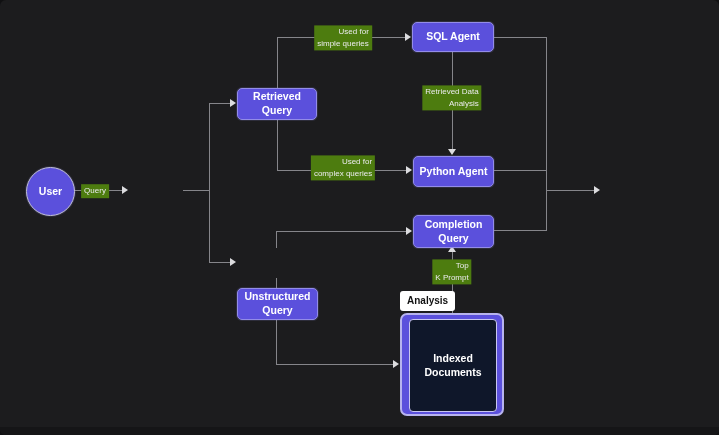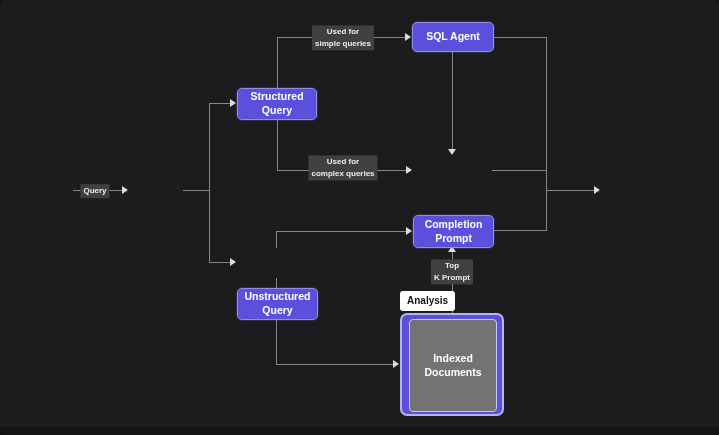--- a/index.html
+++ b/index.html
@@ -27,40 +27,40 @@
   .n-python{left:413px;top:156px;width:79px;height:29px;}
   .n-completion{left:413px;top:215px;width:79px;height:31px;}
   .n-final{left:600px;top:150px;width:86px;height:79px;border-radius:4px;border-color:#aba7d0;}
   
   .retr-container{
     position:absolute;left:400px;top:313px;width:104px;height:103px;
     background:#5b50dc;border:2px solid #b7b3ee;border-radius:7px;box-sizing:border-box;
   }
   .retr-inner{
     position:absolute;left:7px;top:4px;width:86px;height:91px;
-    background:#737373;border:1px solid #c9c6f0;border-radius:4px;
+    background:#0f172a;border:1px solid #c9c6f0;border-radius:4px;
     display:flex;align-items:center;justify-content:center;
   }
   .retr-tag{
     position:absolute;left:400px;top:291px;background:#ffffff;color:#111111;
     font-weight:700;font-size:10px;line-height:1;padding:5px 7px;border-radius:3px;
   }
   
   .ln{position:absolute;background:#85858a;}
   .h{height:1px;} .v{width:1px;}
   
   .ar{position:absolute;width:0;height:0;}
   .ar-r{border-top:4px solid transparent;border-bottom:4px solid transparent;border-left:6px solid #dcdcdf;}
   .ar-d{border-left:4px solid transparent;border-right:4px solid transparent;border-top:6px solid #dcdcdf;}
   .ar-u{border-left:4px solid transparent;border-right:4px solid transparent;border-bottom:6px solid #dcdcdf;}
   
   .elabel{
     position:absolute;transform:translate(-50%,-50%);
-    background:#404040;color:#ebebee;font-weight:700;font-size:8px;
-    line-height:1.45;text-align:center;white-space:pre-line;padding:1px 3px;
+    background:#4d7c0f;color:#ebebee;font-weight:400;font-size:8px;
+    line-height:1.45;text-align:right;white-space:pre-line;padding:1px 3px;
   }
 </style>
 </head>
 <body>
 
 <div class="canvas">
 
   <div class="ln h" style="left:73px;top:190px;width:50px;"></div>
   <div class="ar ar-r" style="left:122px;top:186px;"></div>
 
@@ -98,43 +98,51 @@
   <div class="ln h" style="left:492px;top:230px;width:55px;"></div>
   <div class="ln v" style="left:546px;top:37px;height:194px;"></div>
   <div class="ln h" style="left:546px;top:190px;width:49px;"></div>
   <div class="ar ar-r" style="left:594px;top:186px;"></div>
 
   <div class="elabel" style="left:95px;top:191px;">Query</div>
   <div class="elabel" style="left:343px;top:38px;">Used for
 simple queries</div>
   <div class="elabel" style="left:343px;top:168px;">Used for
 complex queries</div>
+  <div class="elabel" style="left:452px;top:98px;">Retrieved Data
+Analysis</div>
   <div class="elabel" style="left:452px;top:272px;">Top
 K Prompt</div>
 
+  <div class="node n-user">
+    <span class="node-label">User</span>
+  </div>
 
 
   <div class="node n-structured">
-    <span class="node-label">Structured
+    <span class="node-label">Retrieved
 Query</span>
   </div>
 
   <div class="node n-unstructured">
     <span class="node-label">Unstructured
 Query</span>
   </div>
 
   <div class="node n-sql">
     <span class="node-label">SQL Agent</span>
   </div>
 
+  <div class="node n-python">
+    <span class="node-label">Python Agent</span>
+  </div>
 
   <div class="node n-completion">
     <span class="node-label">Completion
-Prompt</span>
+Query</span>
   </div>
 
 
   <div class="retr-tag">Analysis</div>
   <div class="retr-container">
     <div class="retr-inner">
       <span class="node-label">Indexed
 Documents</span>
     </div>
   </div>

